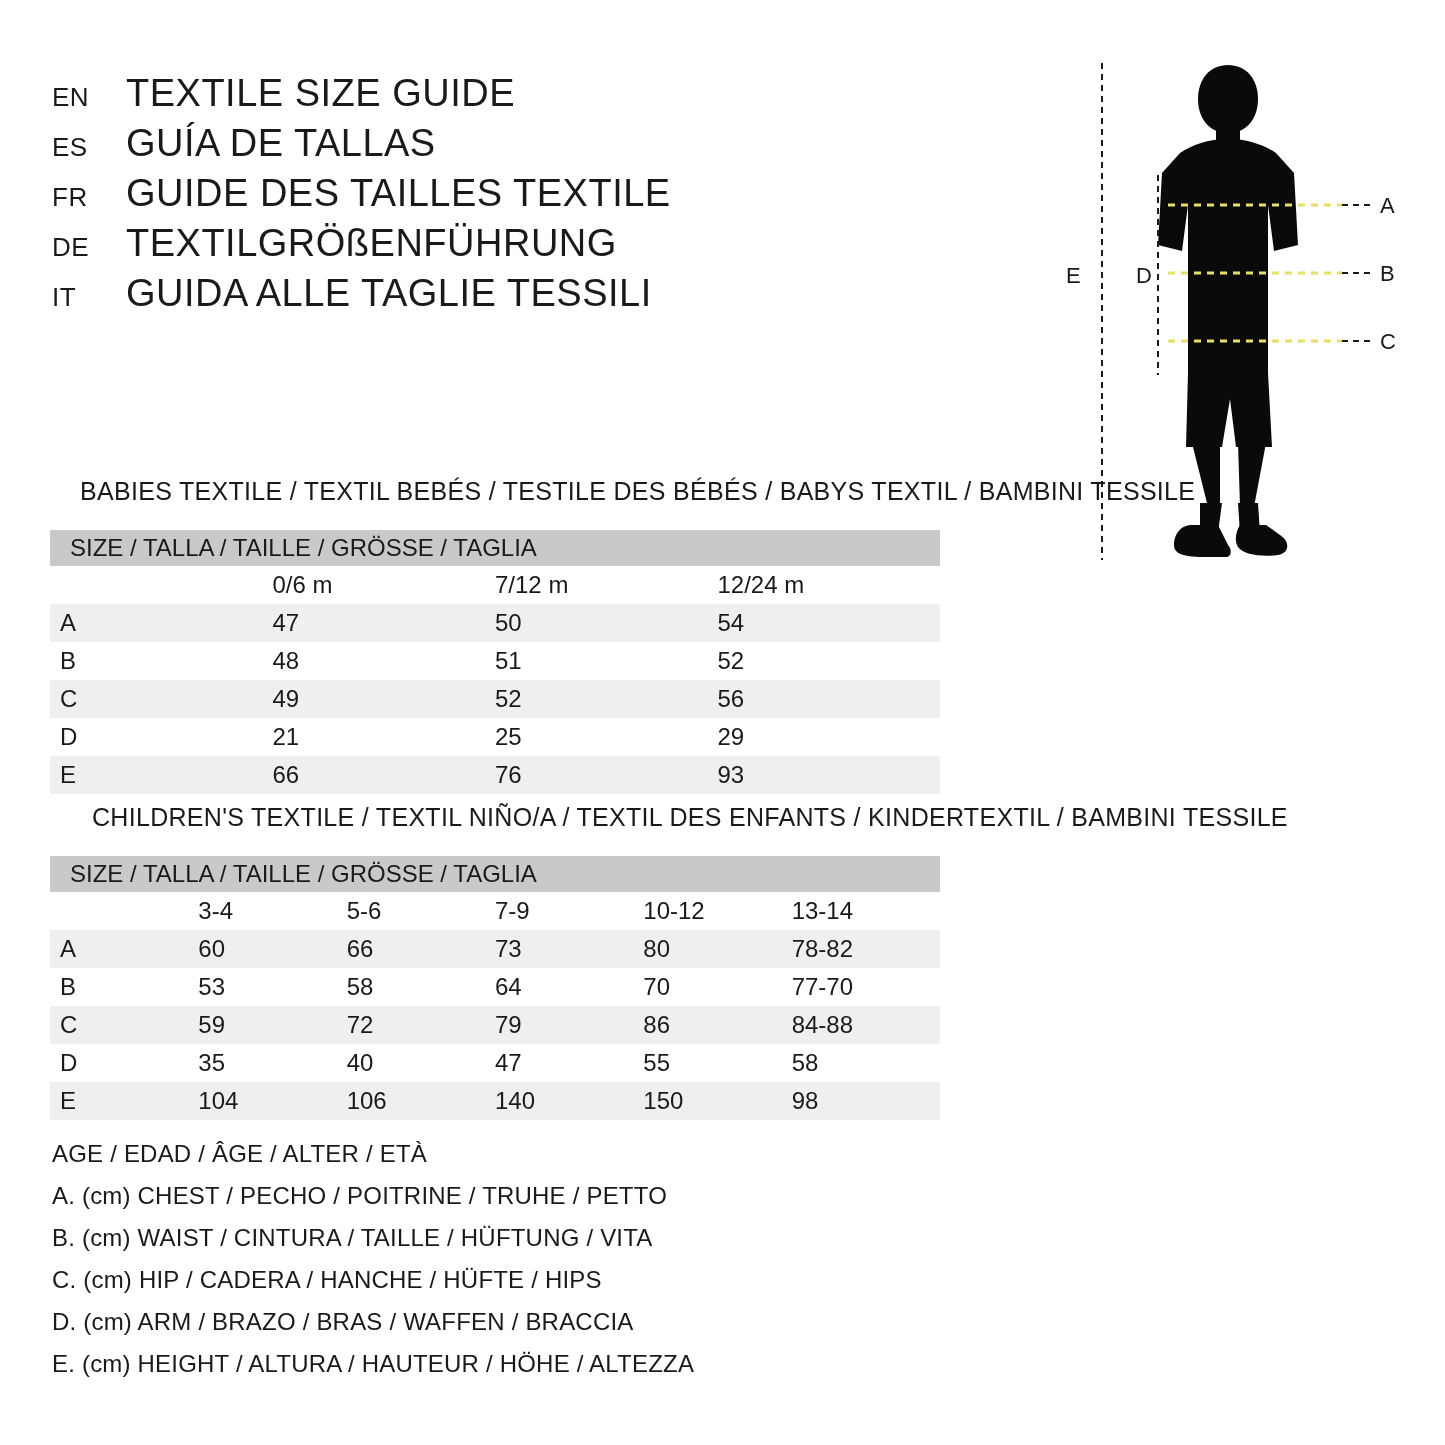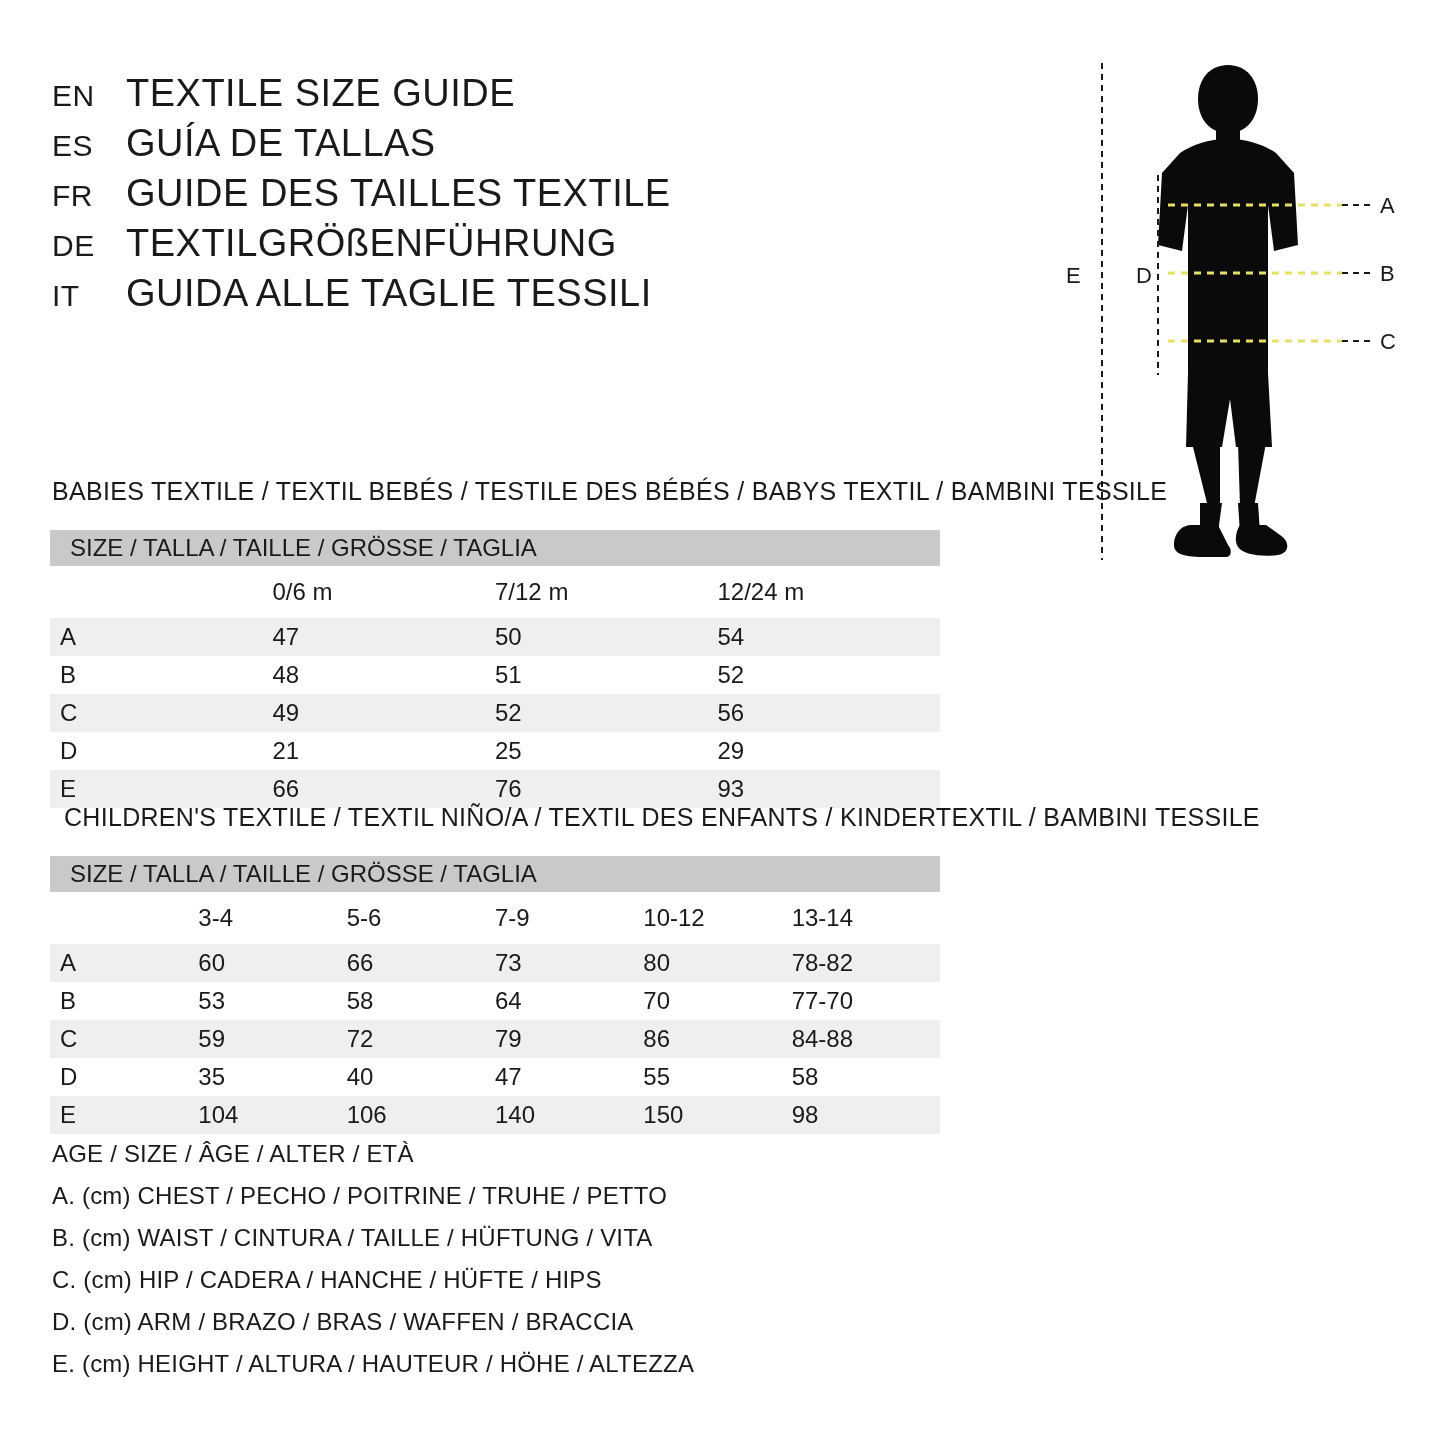--- a/index.html
+++ b/index.html
@@ -23,21 +23,21 @@
     top: 72px;
     width: 760px;
   }
   .title-row {
     display: flex;
     align-items: baseline;
     margin-bottom: 7px;
   }
   .title-lang {
     width: 74px;
-    font-size: 30px;
+    font-size: 26px;
     letter-spacing: 0.5px;
     color: #1a1a1a;
   }
   .title-text {
     font-size: 38px;
     letter-spacing: 0.5px;
     color: #1a1a1a;
   }
 
   
@@ -49,20 +49,21 @@
     height: 520px;
   }
 
   
   .section-heading {
     position: absolute;
     font-size: 25px;
     letter-spacing: 0.3px;
     color: #1a1a1a;
     white-space: nowrap;
+    margin-left: 28px;
   }
   #babies-heading { left: 52px; top: 477px; }
   #children-heading { left: 64px; top: 803px; }
 
   
   .size-table {
     position: absolute;
     border-collapse: collapse;
     width: 890px;
     table-layout: fixed;
@@ -79,21 +80,21 @@
     color: #1a1a1a;
   }
   .size-table .hdr-row td {
     background: #c9c9c9;
     height: 36px;
     padding-left: 20px;
     font-size: 24px;
   }
   .size-table .sizes-row td {
     background: #ffffff;
-    height: 52px;
+    height: 38px;
   }
   .size-table tr.data-row td {
     height: 38px;
   }
   .size-table tr.shade td {
     background: #efefef;
   }
   .size-table tr.plain td {
     background: #ffffff;
   }
@@ -306,19 +307,19 @@
     <td class="cell-val">104</td>
     <td class="cell-val">106</td>
     <td class="cell-val">140</td>
     <td class="cell-val">150</td>
     <td class="cell-val">98</td>
   </tr>
 </tbody>
   </table>
 
 <div id="legend">
-  <div class="legend-line">AGE / SIZE / ÂGE / ALTER / ETÀ</div>
+  <div class="legend-line">AGE / EDAD / ÂGE / ALTER / ETÀ</div>
   <div class="legend-line">A. (cm) CHEST / PECHO / POITRINE / TRUHE / PETTO</div>
   <div class="legend-line">B. (cm) WAIST / CINTURA / TAILLE / HÜFTUNG / VITA</div>
   <div class="legend-line">C. (cm) HIP / CADERA / HANCHE / HÜFTE / HIPS</div>
   <div class="legend-line">D. (cm) ARM / BRAZO / BRAS / WAFFEN / BRACCIA</div>
   <div class="legend-line">E. (cm) HEIGHT / ALTURA / HAUTEUR / HÖHE / ALTEZZA</div>
 </div>
 
 </body></html>

